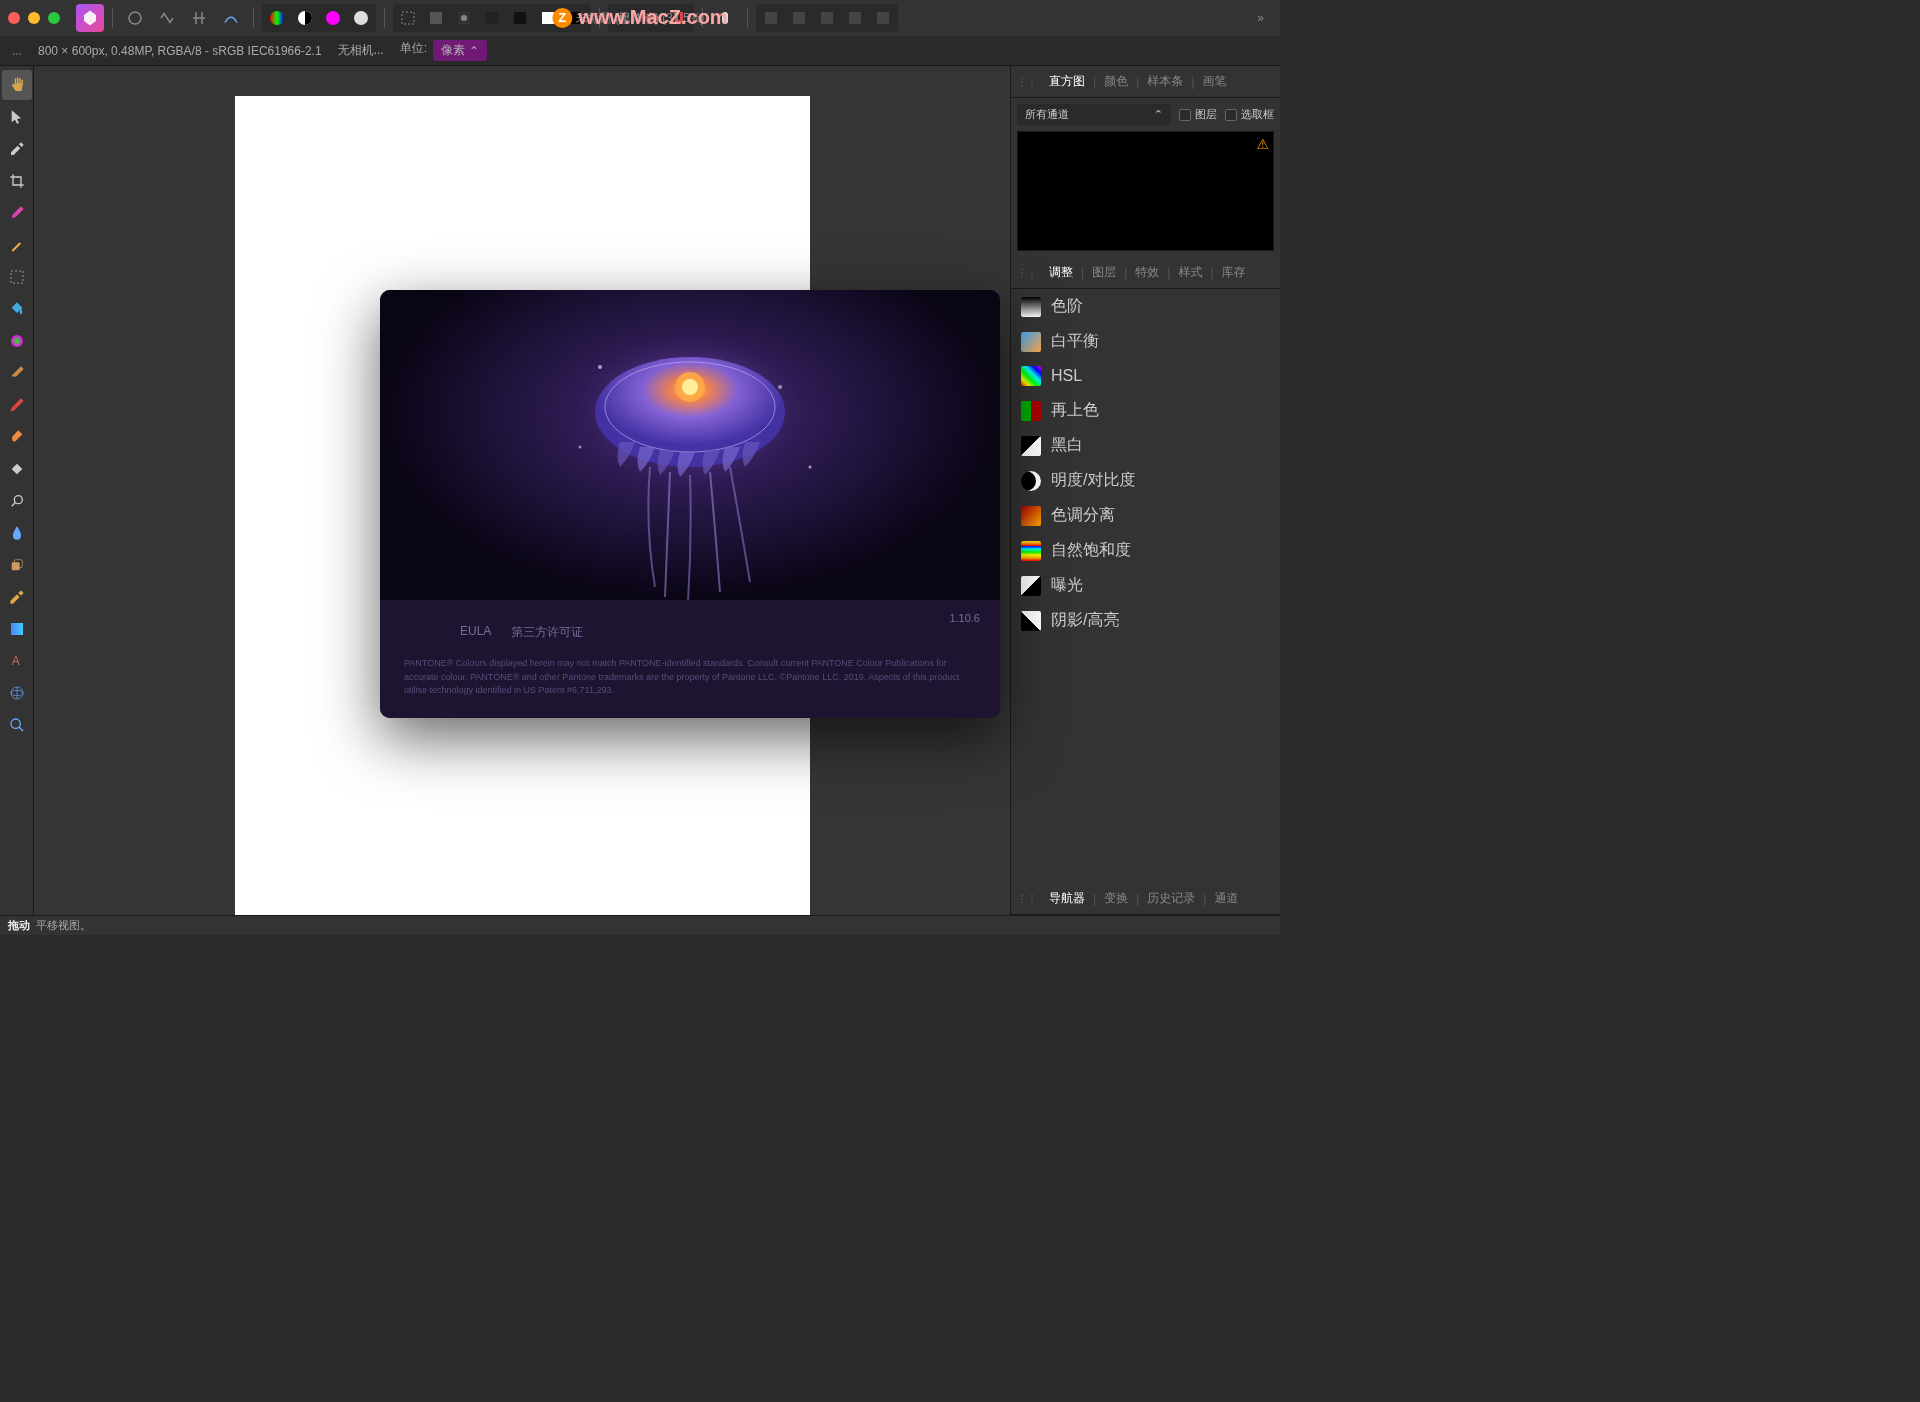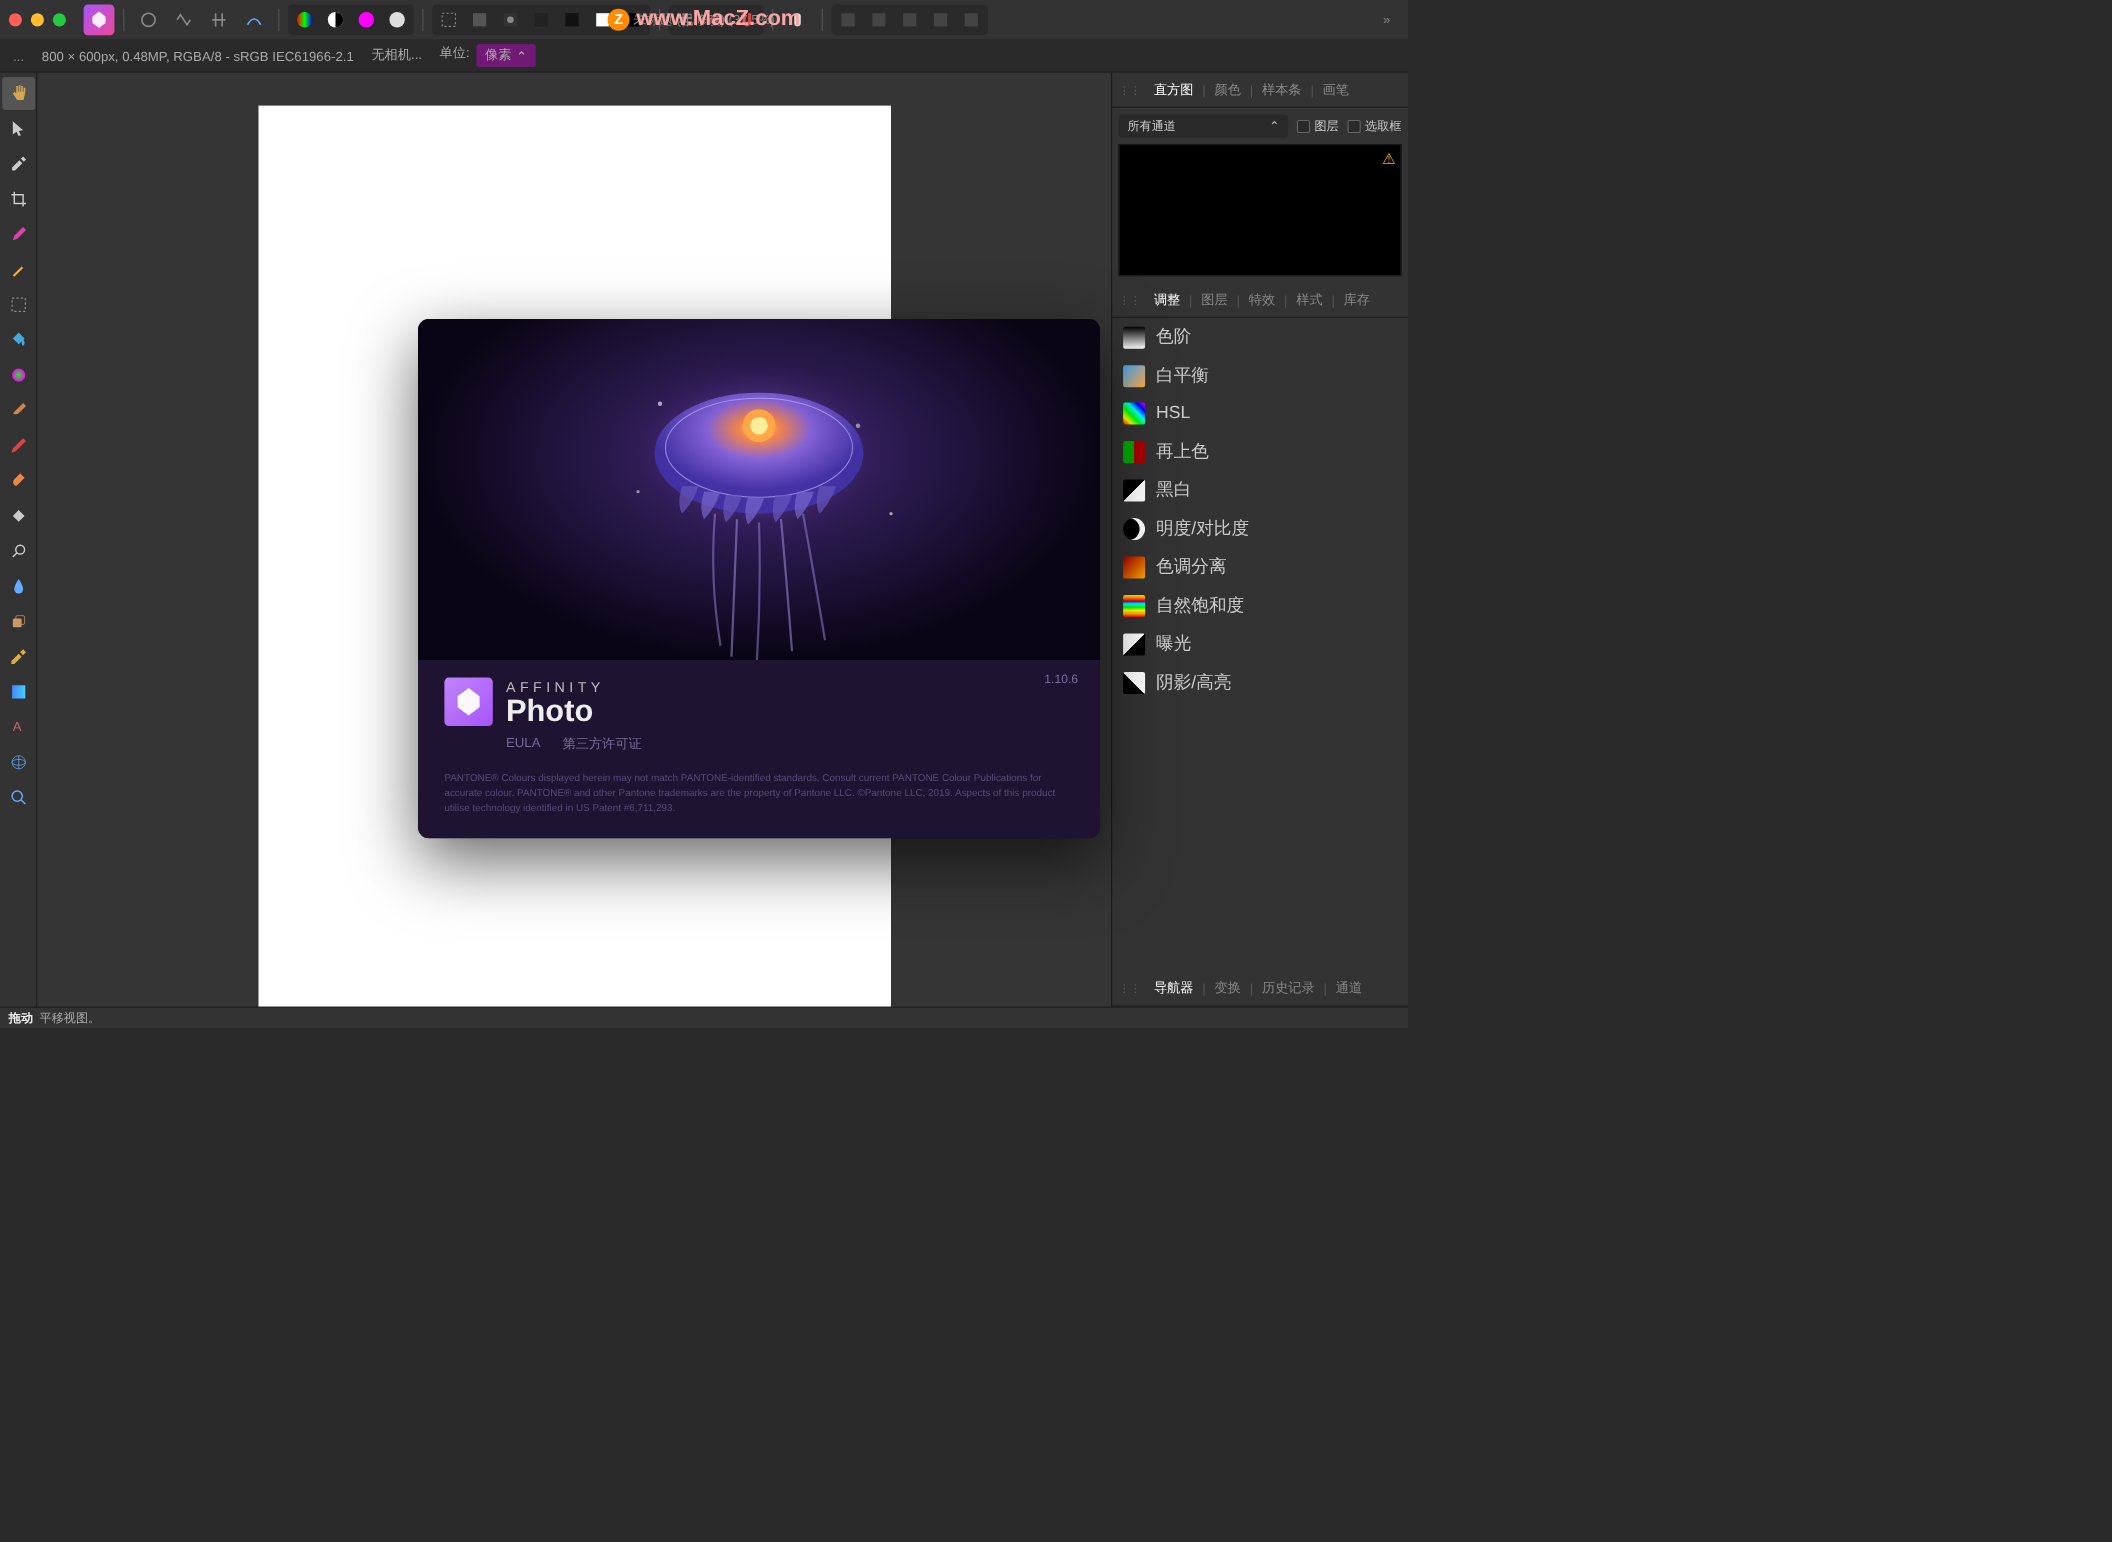--- a/index.html
+++ b/index.html
@@ -544,30 +544,19 @@
       <circle cx="140" cy="60" r="15" fill="#ffaa44" opacity="0.9"></circle>
       <circle cx="140" cy="60" r="8" fill="#ffee99"></circle>
       <circle cx="50" cy="40" r="2" fill="#fff" opacity="0.6"></circle>
       <circle cx="230" cy="60" r="2" fill="#fff" opacity="0.5"></circle>
       <circle cx="260" cy="140" r="1.5" fill="#fff" opacity="0.6"></circle>
       <circle cx="30" cy="120" r="1.5" fill="#fff" opacity="0.5"></circle>
     </svg>
   </div>
   <div class="about-footer">
     <span class="about-version">1.10.6</span>
-    <div class="about-brand">
-      <div class="about-logo">
-        <svg width="30" height="30" viewBox="0 0 24 24">
-            <path fill="#fff" d="M12 2 L20 8 L20 16 L12 22 L4 16 L4 8 Z M12 6 L16 9 L16 15 L12 18 L8 15 L8 9 Z" opacity="0.95"></path>
-          </svg>
-      </div>
-      <div class="about-text">
-        <span class="about-affinity">AFFINITY</span>
-        <span class="about-photo">Photo</span>
-      </div>
-    </div>
     <div class="about-links">
       <span class="about-link">EULA</span>
       <span class="about-link">第三方许可证</span>
     </div>
     <div class="about-legal">PANTONE® Colours displayed herein may not match PANTONE-identified standards. Consult current PANTONE Colour Publications for accurate colour. PANTONE® and other Pantone trademarks are the property of Pantone LLC. ©Pantone LLC, 2019. Aspects of this product utilise technology identified in US Patent #6,711,293.</div>
   </div>
 </div>
 
 </body></html>

